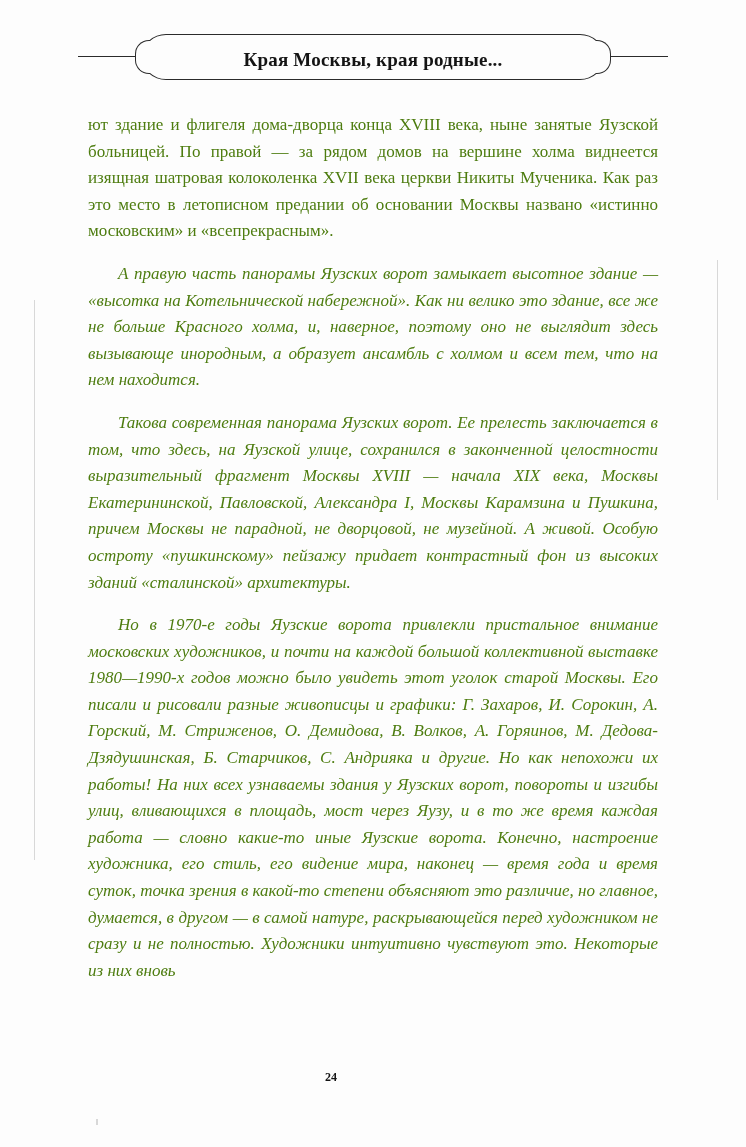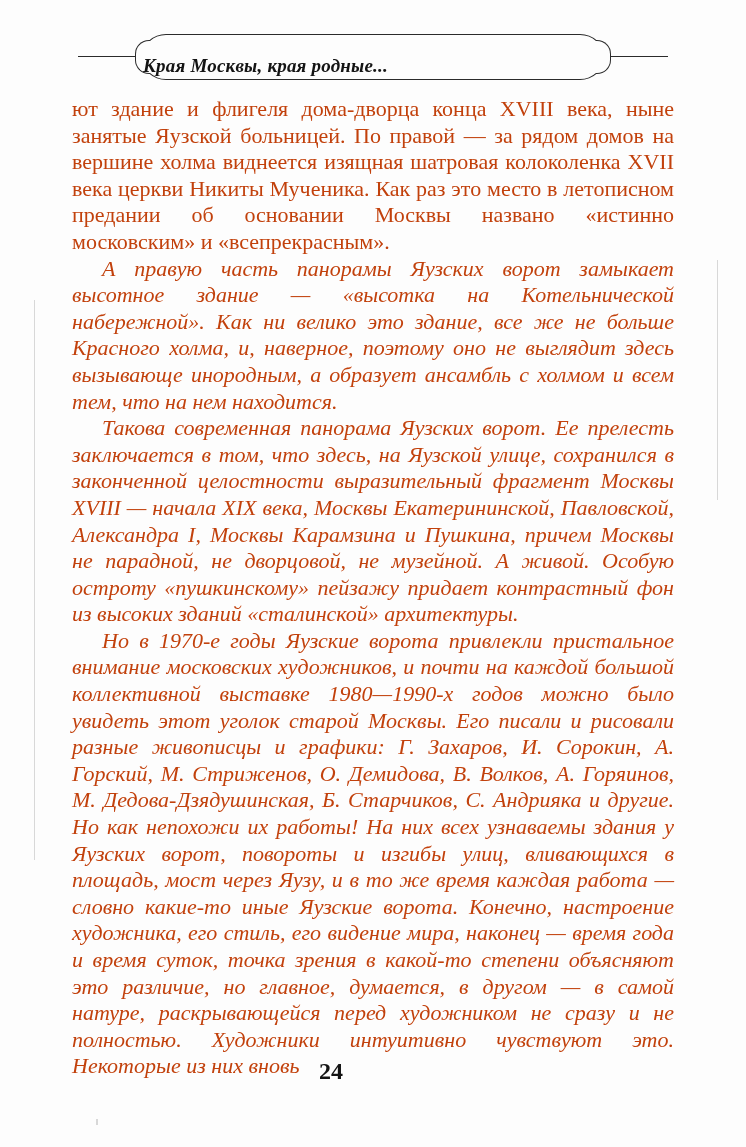--- a/index.html
+++ b/index.html
@@ -66,64 +66,63 @@
   }
   .header-cartouche::after {
     right: -8px;
     border-radius: 0 14px 14px 0;
     border-left: none;
   }
   .header-title {
     position: absolute;
     left: 0;
     right: 0;
-    top: 9px;
+    top: 3px;
     height: 44px;
     line-height: 44px;
-    text-align: left;
-    font-style: italic;
+    text-align: center;
     font-weight: bold;
     font-size: 19px;
     letter-spacing: 0.2px;
     color: #141414;
     white-space: nowrap;
   }
 
   
   .body-text {
     position: absolute;
     left: 72px;
     top: 96px;
     width: 602px;
   }
   .para {
-    margin: 0;
-    font-size: 22px;
+    margin: 16px;
+    font-size: 17px;
     line-height: 26.6px;
     text-align: justify;
     text-justify: inter-word;
-    color: #c2410c;
+    color: #4d7c0f;
     hyphens: manual;
   }
   .para + .para {
     margin-top: 0;
   }
   .para.indent {
     text-indent: 30px;
     font-style: italic;
   }
 
   
   .folio {
     position: absolute;
     left: 0;
     bottom: 62px;
     width: 662px;
     text-align: center;
-    font-size: 24px;
+    font-size: 12px;
     font-weight: bold;
     color: #141414;
   }
 
   
   .edge-mark {
     position: absolute;
     background: #d8d8d8;
   }
   .edge-mark.left  { left: 34px;  top: 300px; width: 1px; height: 560px; }

